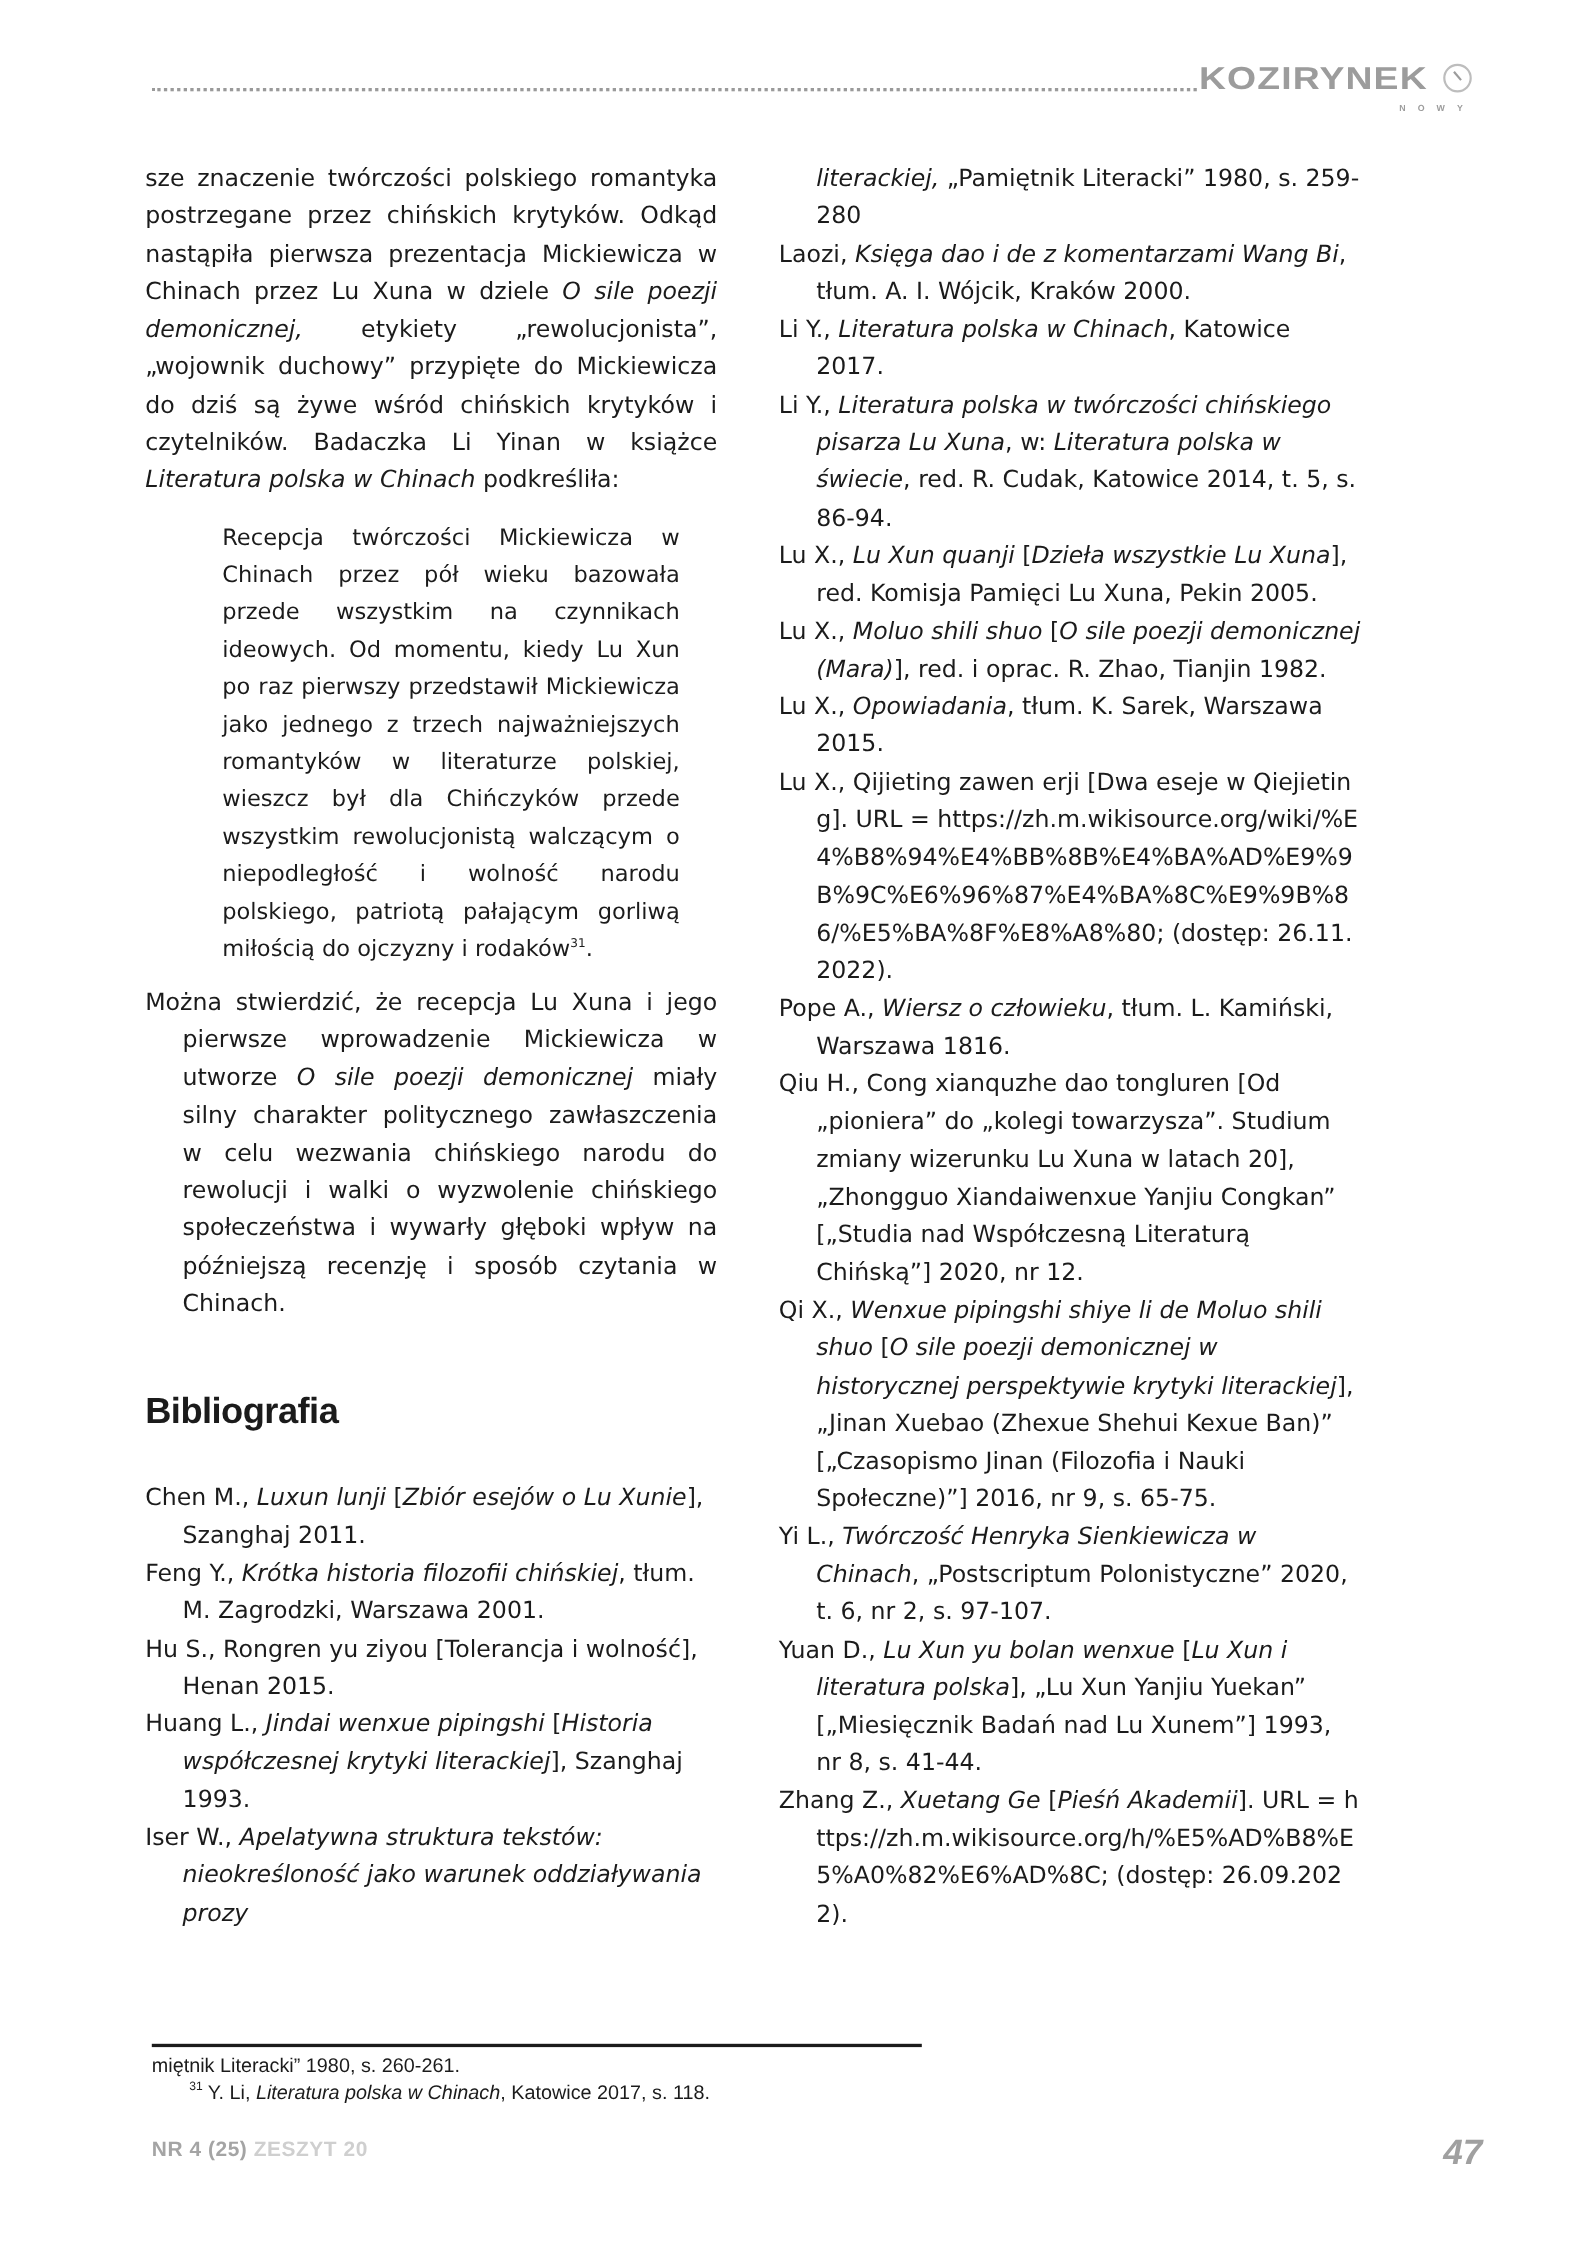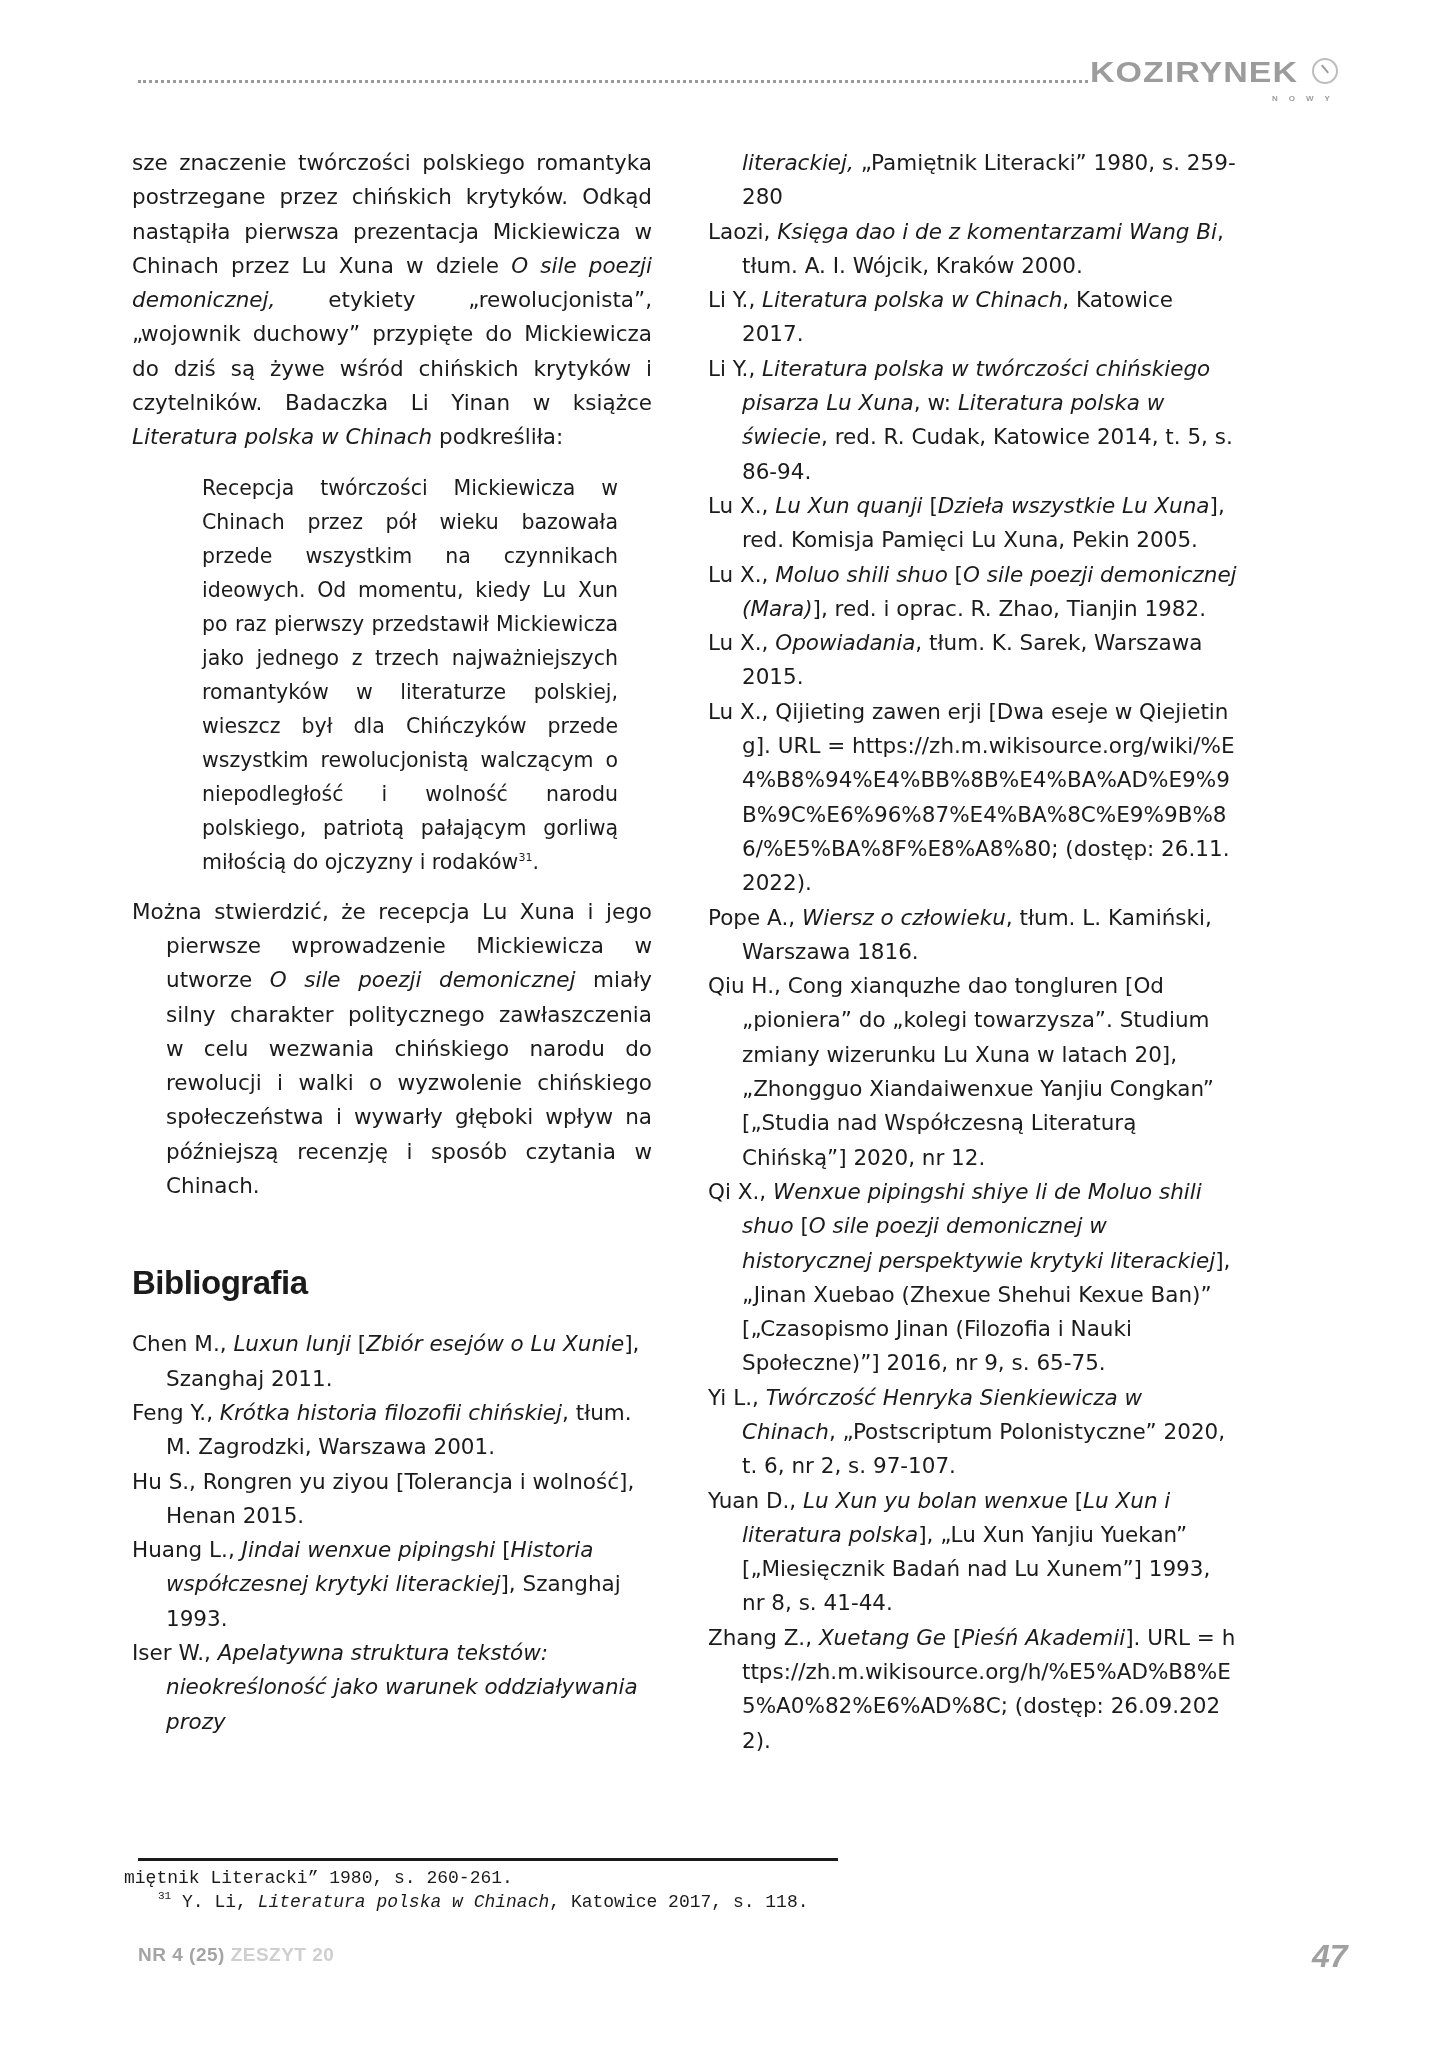--- a/index.html
+++ b/index.html
@@ -22,30 +22,30 @@
   .col { position: absolute; font-size: 21.5px; line-height: 34.3px; }
   .col-left { left: 132px; top: 146px; width: 520px; }
   .col-right { left: 708px; top: 146px; width: 530px; }
 
   .para { margin: 0; text-align: justify; }
   .para-hang { padding-left: 34px; text-indent: -34px; }
   .quote { margin: 16px 0 16px 70px; text-align: justify; font-size: 20.5px; line-height: 34px; width: 416px; }
   .quote sup, .fn-text sup { font-size: 11px; vertical-align: 8px; line-height: 0; }
 
   .section-title { font-family: "Liberation Sans", sans-serif; font-weight: bold; font-size: 33px;
-                   margin: 60px 0 24px 0; line-height: 40px; letter-spacing: -0.5px; }
+                   margin: 60px 0 42px 0; line-height: 40px; letter-spacing: -0.5px; }
 
   .bib-entry { margin: 0; padding-left: 34px; text-indent: -34px; }
   .bib-entry .it { font-style: italic; margin-top: 20px; }
   .bib-entry.cont { padding-left: 34px; text-indent: 0; }
 
   .fn-rule { position: absolute; left: 138px; top: 1858px; width: 700px; height: 0;
              border-top: 3px solid #1b1b1b; }
-  .footnotes { position: absolute; left: 124px; top: 1866px; width: 900px; font-size: 18px;
-               line-height: 24px; font-family: Liberation Mono, monospace; }
+  .footnotes { position: absolute; left: 138px; top: 1866px; width: 900px; font-size: 18px;
+               line-height: 24px; font-family: Liberation Sans, sans-serif; }
   .fn-line { margin: 0; }
   .fn-line.indented { padding-left: 34px; }
   .fn-line .it { font-style: italic; }
 
   .footer-left { position: absolute; left: 138px; top: 1944px; font-family: "Liberation Sans", sans-serif;
                  font-weight: bold; font-size: 19px; letter-spacing: 0.5px; }
   .footer-nr { color: #a4a4a4; }
   .footer-zeszyt { color: #cfcfcf; }
   .footer-page { position: absolute; left: 1312px; top: 1938px; font-family: "Liberation Sans", sans-serif;
                  font-weight: bold; font-size: 32px; color: #a0a0a0; font-style: italic; }

